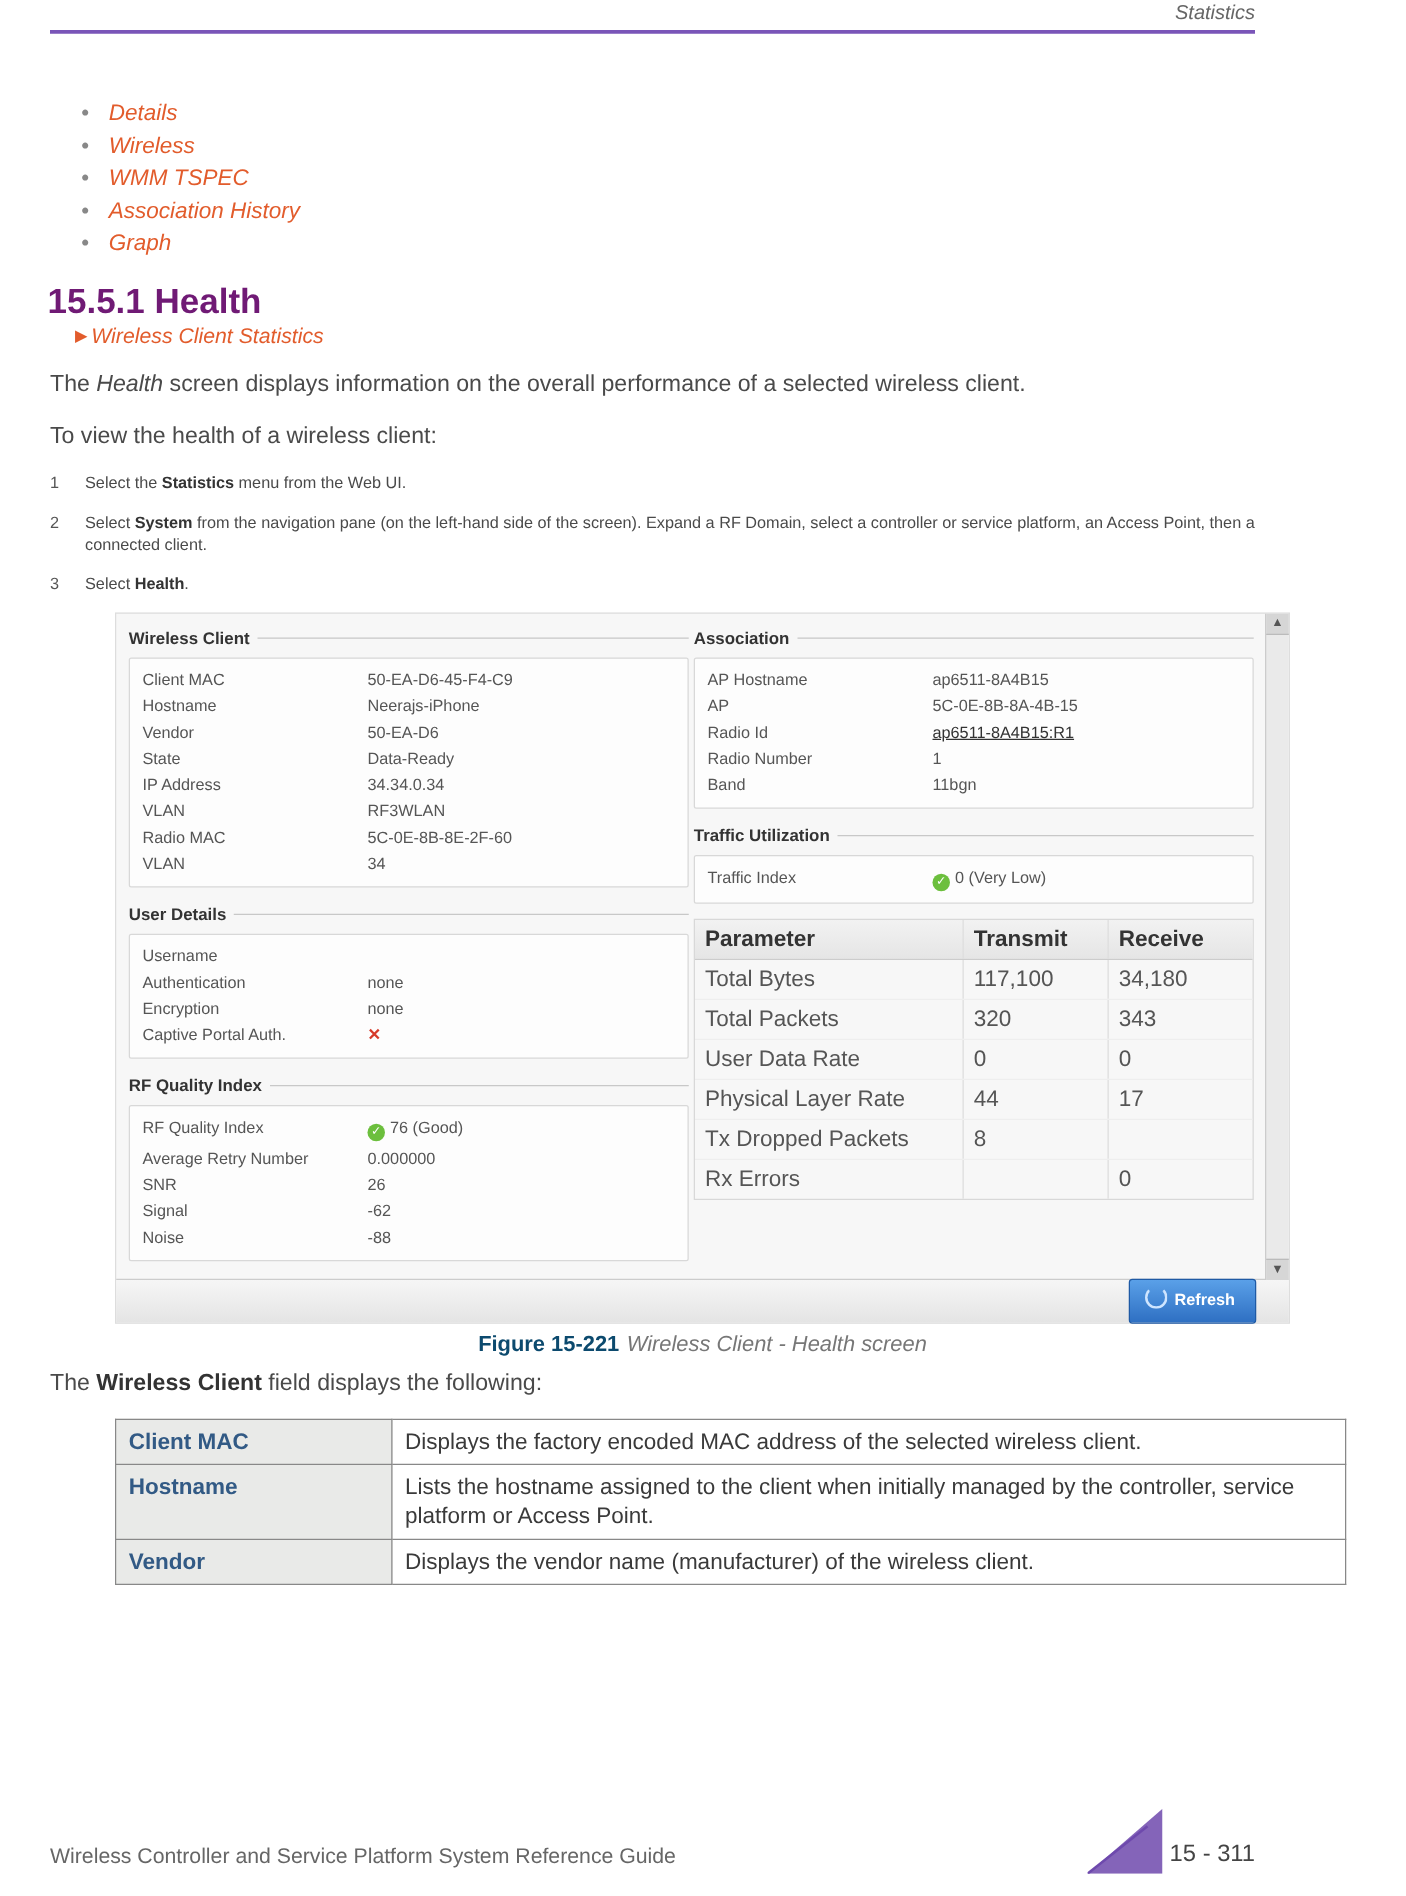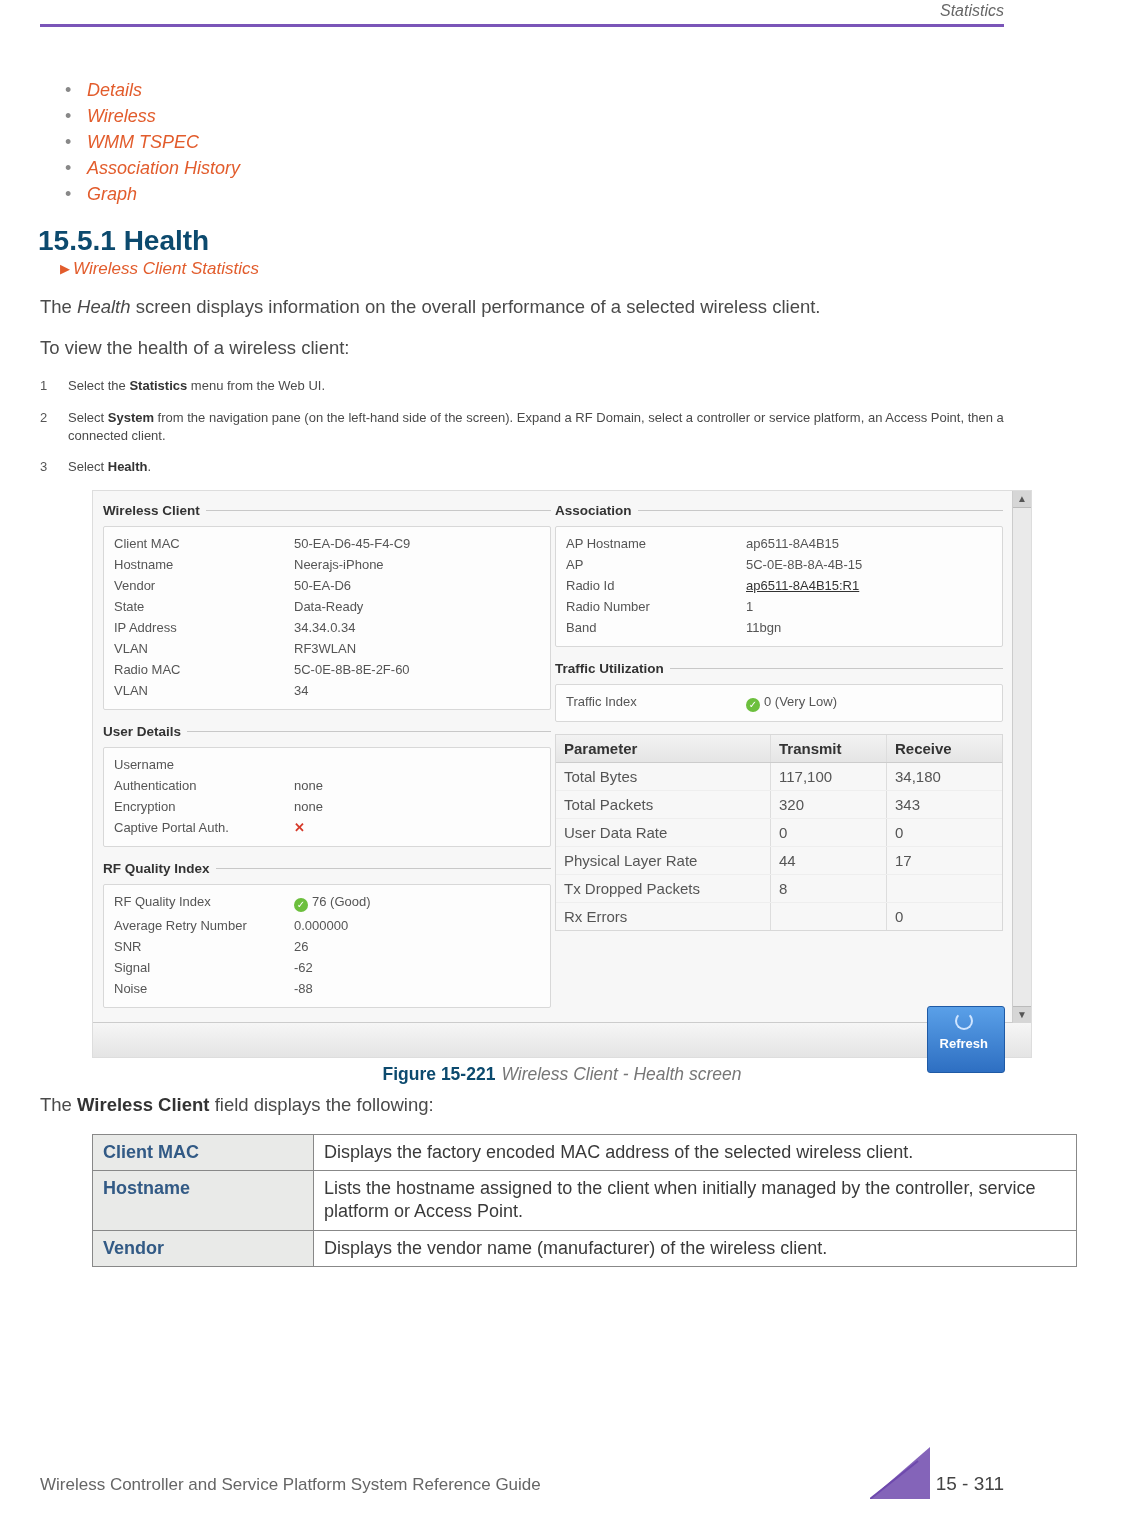--- a/index.html
+++ b/index.html
@@ -46,21 +46,21 @@
   .bullets li::before {
     content: "•";
     color: #888;
     font-style: normal;
     display: inline-block;
     width: 22px;
   }
   .section-head {
     font-size: 28px;
     font-weight: bold;
-    color: #0c4a6e;
+    color: #701a75;
     margin: 8px 0 2px -2px;
   }
   .section-crumb {
     margin: 0 0 16px 20px;
     font-style: italic;
     color: #e25c2c;
     font-size: 17px;
   }
   .section-crumb .arrow {
     font-style: normal;
@@ -184,21 +184,21 @@
   }
   .row .v .icon-no {
     display: inline-block;
     color: #d63a2a;
     font-weight: bold;
     margin-right: 4px;
   }
   .tbl {
     border: 1px solid #d8d8d8;
     margin: 2px 2px 6px 2px;
-    font-size: 15px;
+    font-size: 18px;
   }
   .tbl .thead {
     display: flex;
     background: linear-gradient(#f2f2f2,#e5e5e5);
     border-bottom: 1px solid #ccc;
     font-weight: bold;
     color: #333;
   }
   .tbl .thead > div, .tbl .trow > div {
     padding: 5px 8px;
@@ -218,25 +218,24 @@
     justify-content: flex-end;
     padding-right: 26px;
   }
   .refresh-btn {
     background: linear-gradient(#5aa0e8,#2e6fc2);
     color: #fff;
     font-weight: bold;
     font-size: 13px;
     border: 1px solid #1f5aa5;
     border-radius: 3px;
-    padding: 5px 16px 21px 12px;
-    display: flex;
-    align-items: center;
+    padding: 5px 16px 11px 12px;
+    display: flex;
+    align-items: flex-end;
     gap: 6px;
-    flex-direction: column;
   }
   .refresh-btn .ic {
     width: 14px; height: 14px;
     border: 2px solid #cfe5ff;
     border-top-color: transparent;
     border-radius: 50%;
     display: inline-block;
   }
   .figcap {
     text-align: center;

